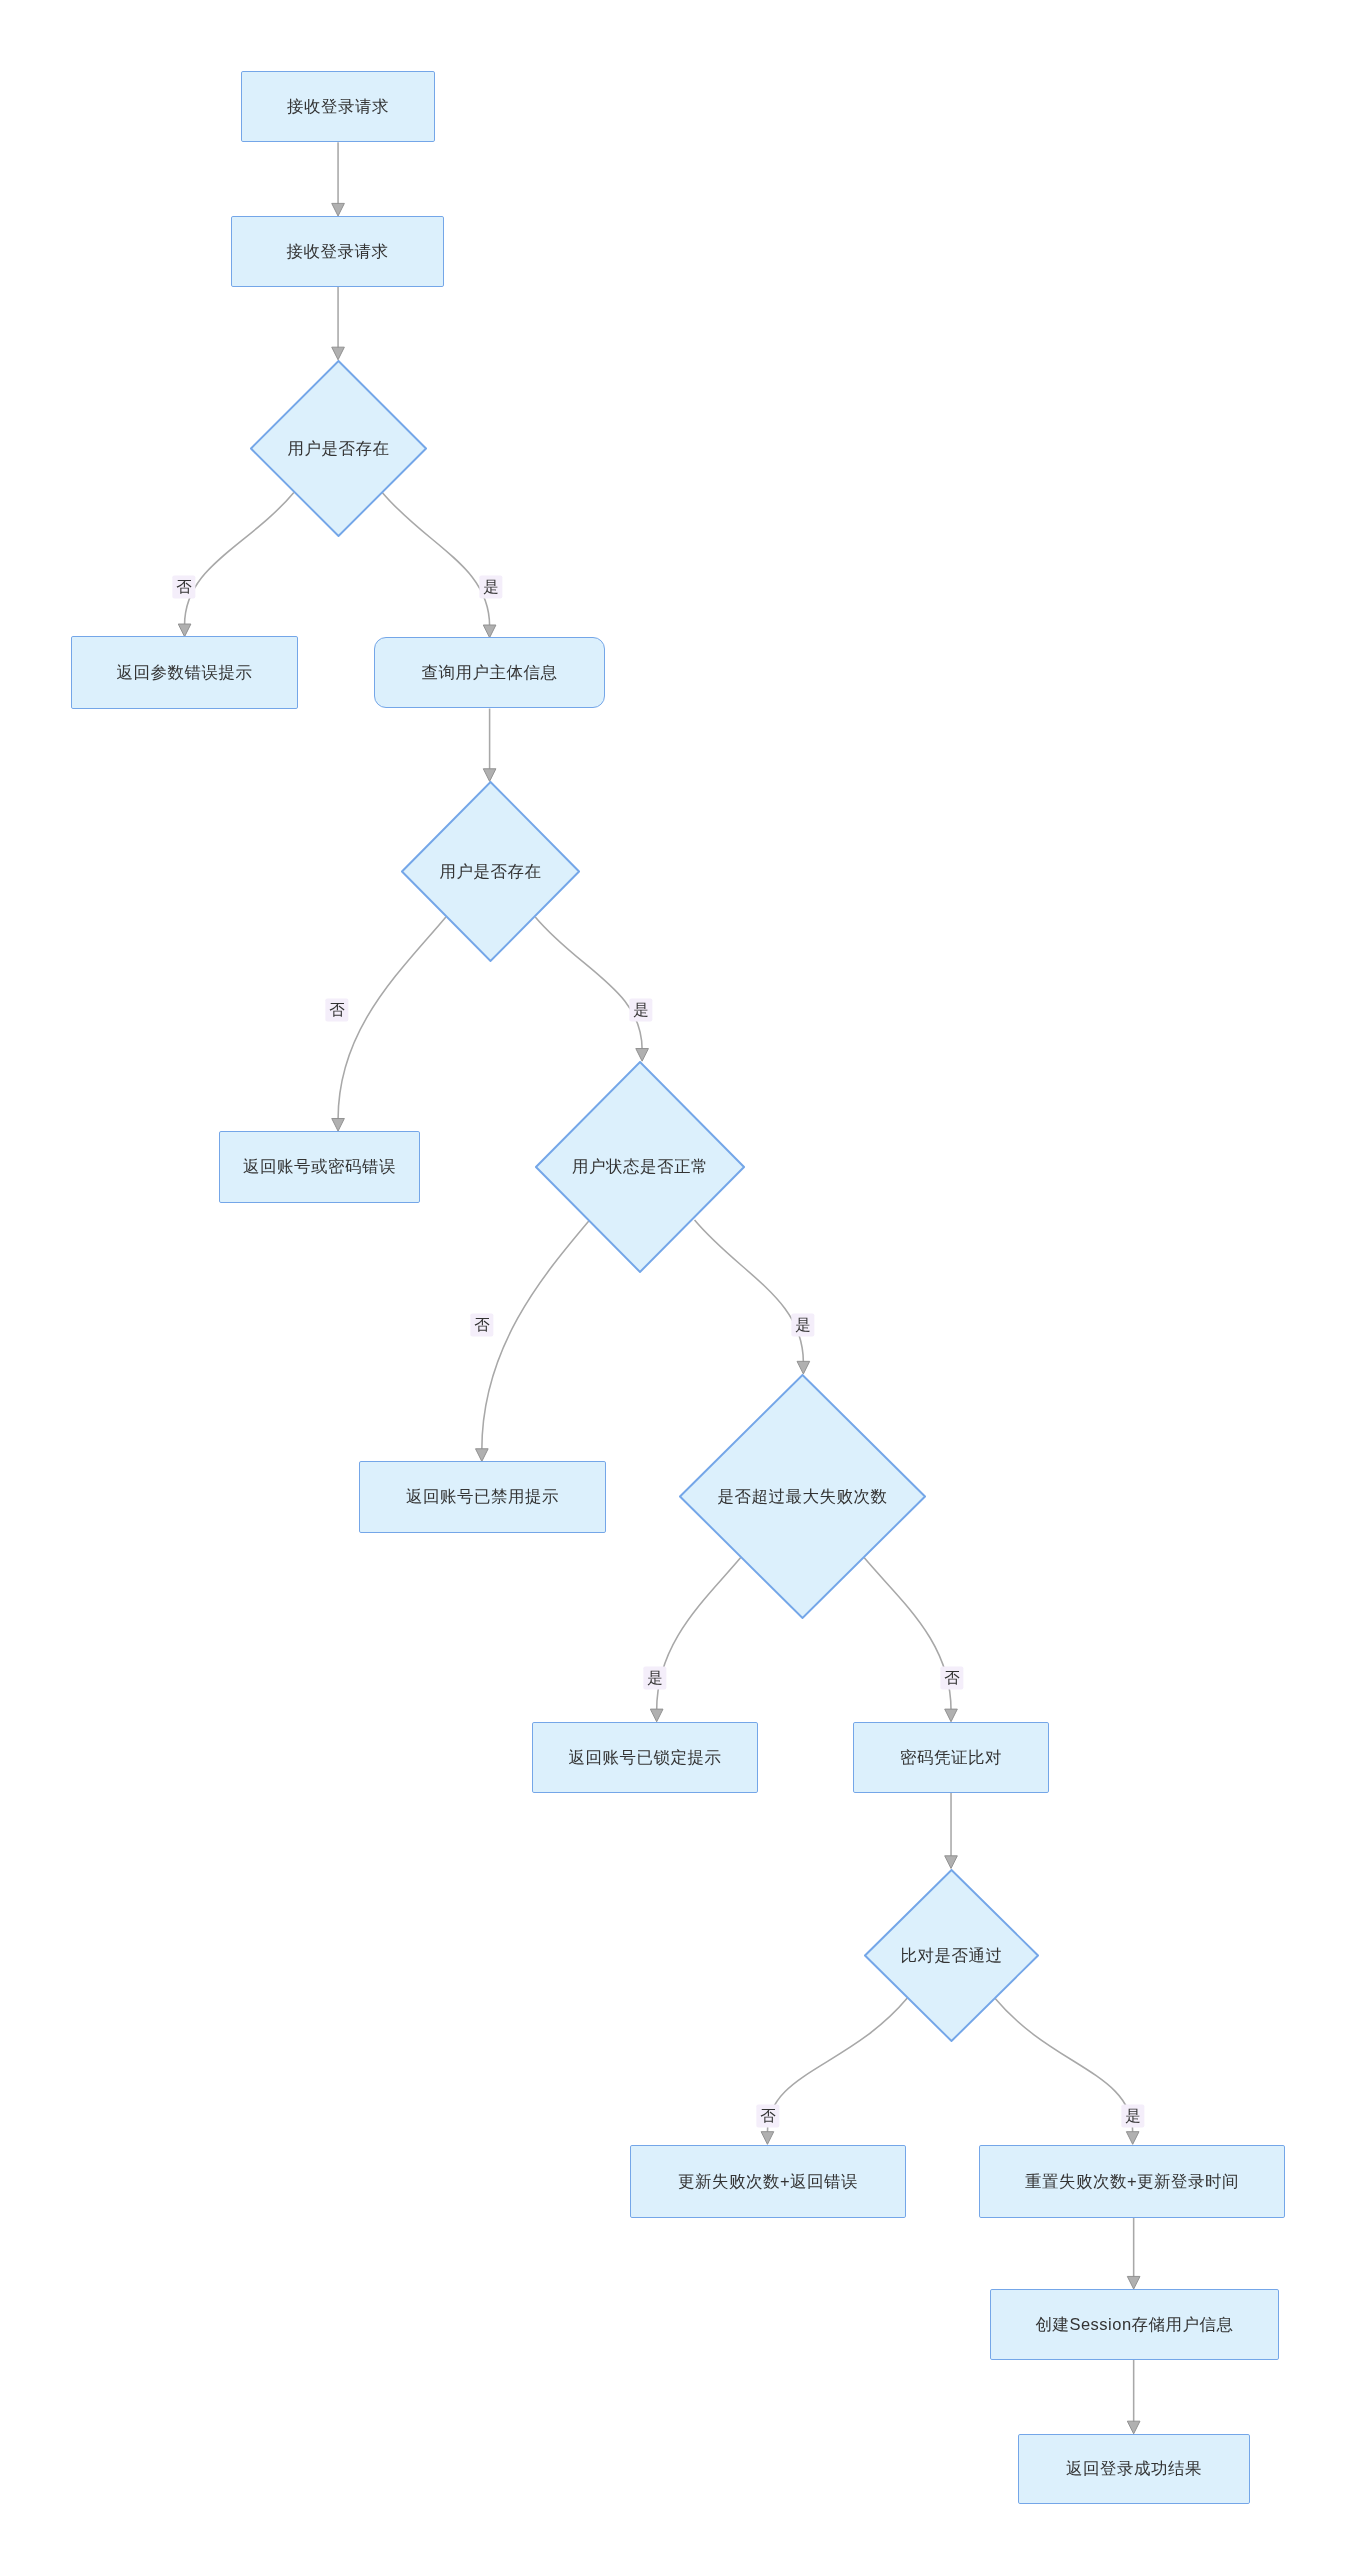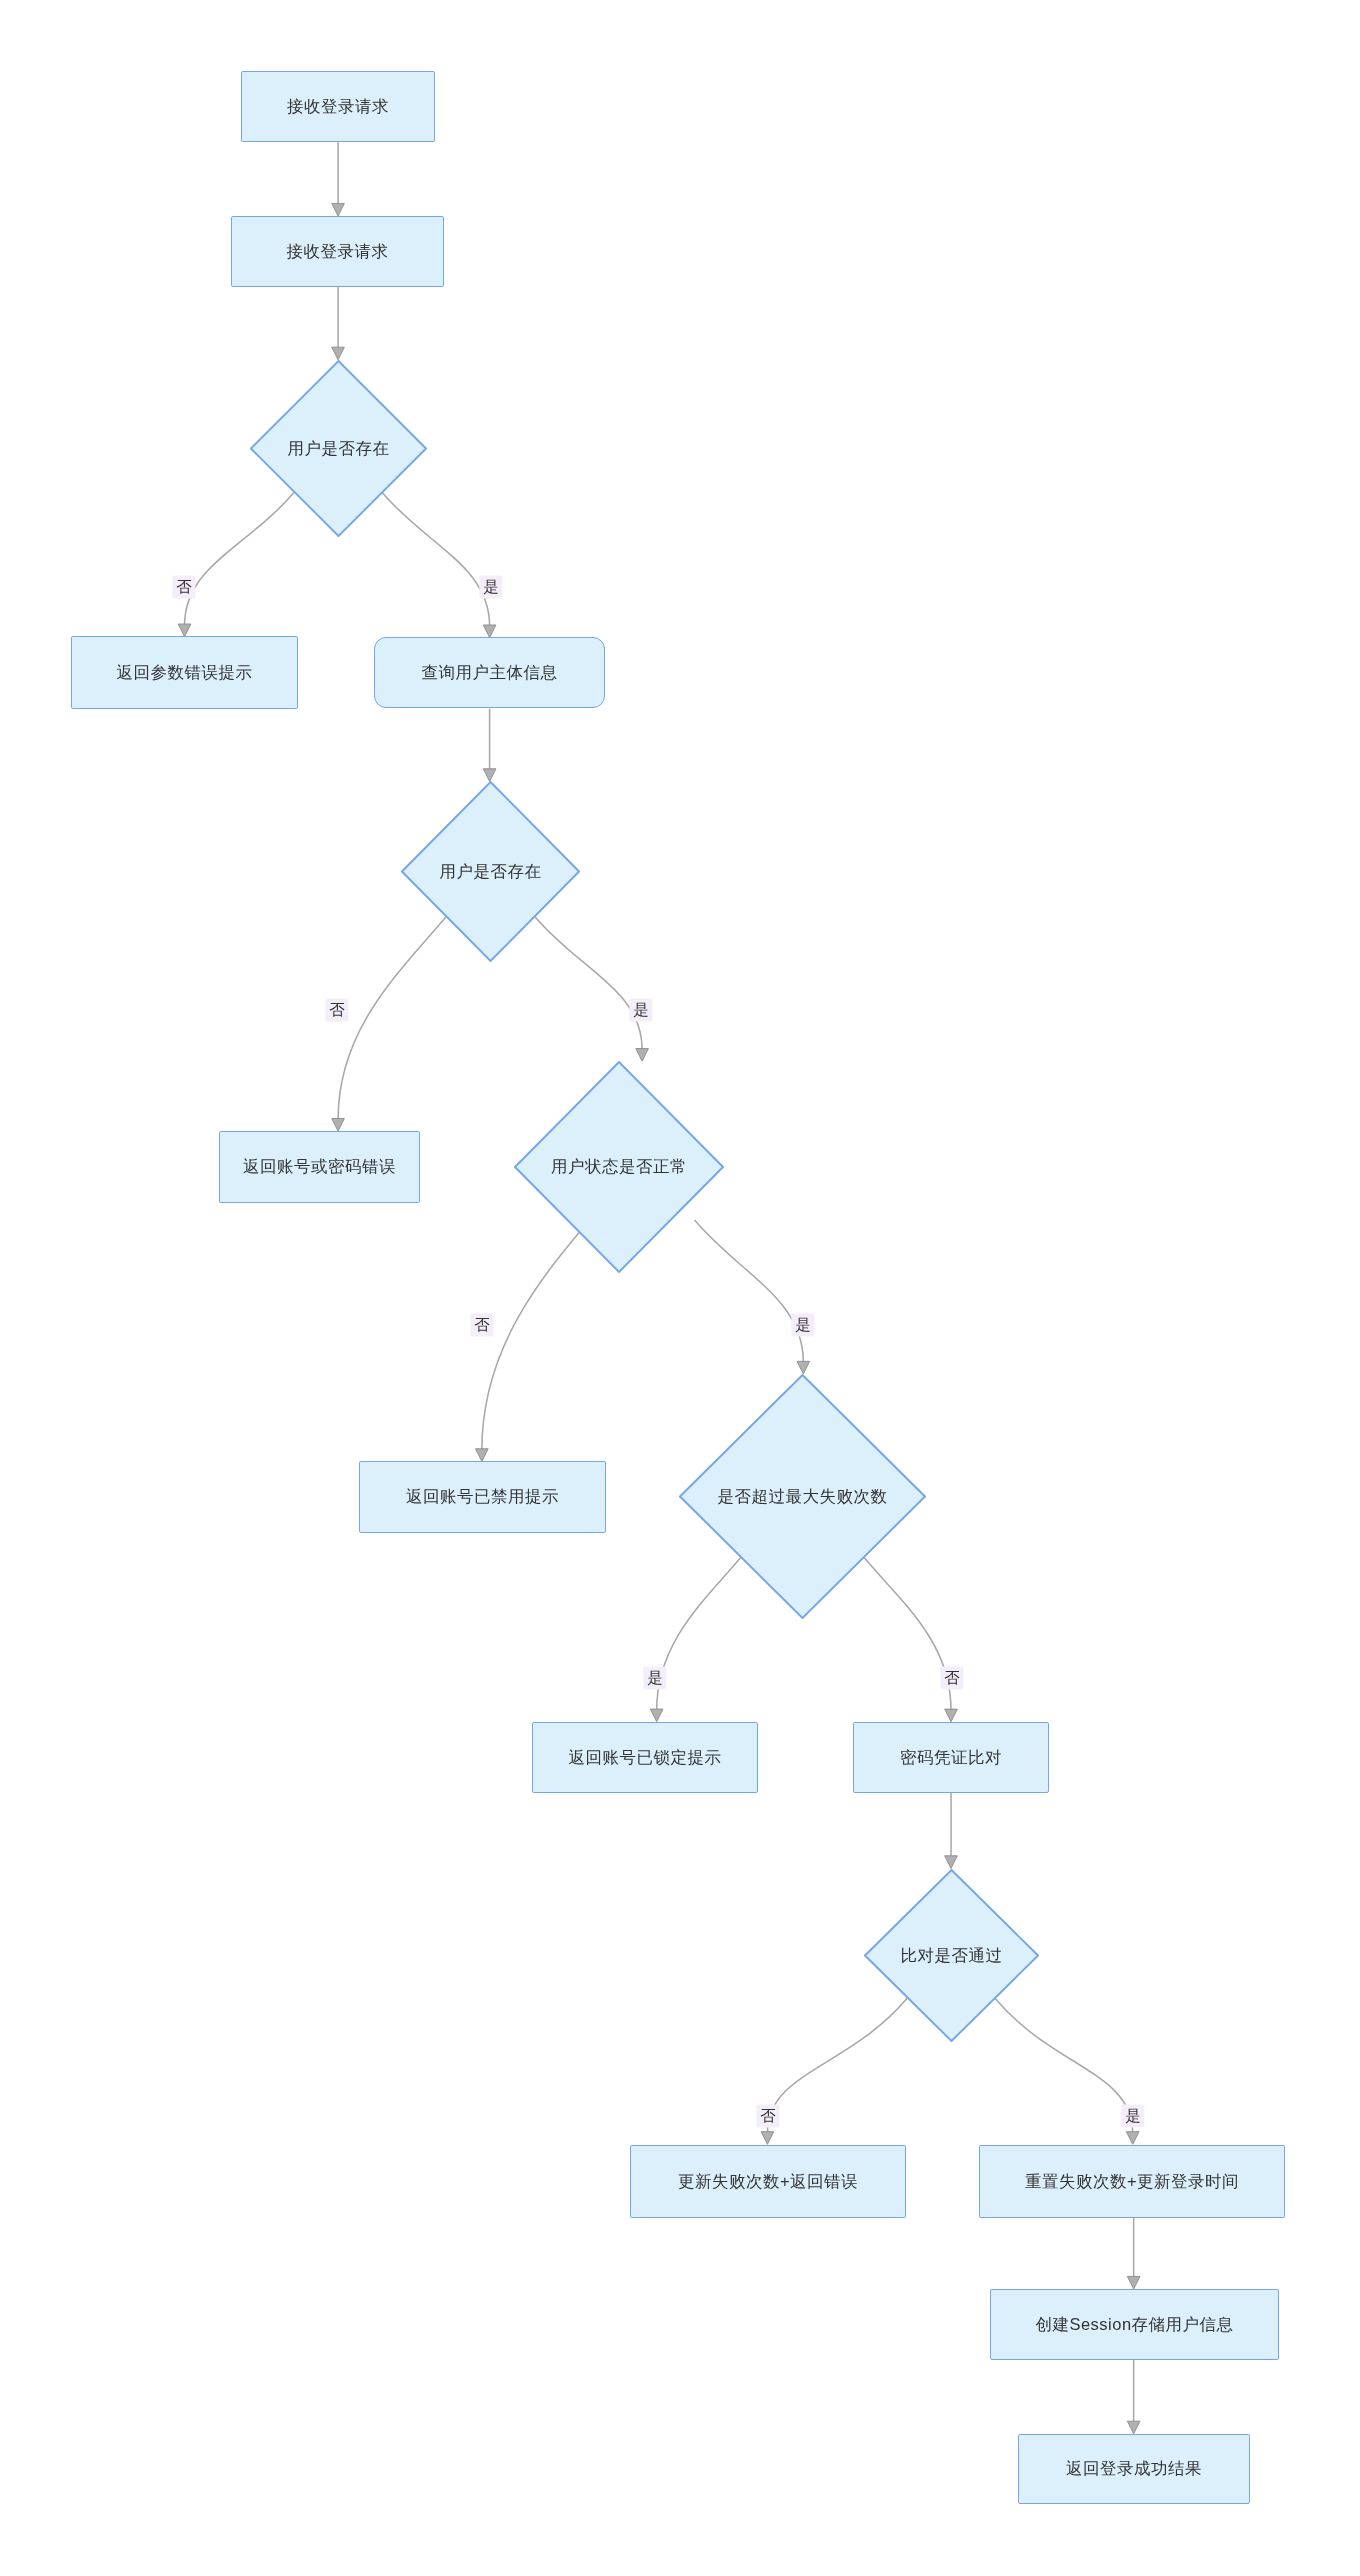--- a/index.html
+++ b/index.html
@@ -127,21 +127,21 @@
       </div>
       <div class="diamond" style="left: 401px; top: 781px; width: 179px; height: 181px;">
         <svg width="179" height="181" viewBox="0 0 184 186">
           <polygon points="92,1 183,93 92,185 1,93" fill="#dcf0fc" stroke="#74a6e8" stroke-width="2"></polygon>
         </svg>
         <span class="dlabel">用户是否存在</span>
       </div>
       <div class="node" style="left: 219px; top: 1131px; width: 201px; height: 72px;">
         <span>返回账号或密码错误</span>
       </div>
-      <div class="diamond" style="left: 514px; top: 1061px; width: 210px; height: 212px; align-items: center;">
+      <div class="diamond" style="left: 535px; top: 1061px; width: 210px; height: 212px; align-items: center;">
         <svg width="210" height="212" viewBox="0 0 216 218">
           <polygon points="108,1 215,109 108,217 1,109" fill="#dcf0fc" stroke="#74a6e8" stroke-width="2"></polygon>
         </svg>
         <span class="dlabel">用户状态是否正常</span>
       </div>
       <div class="node" style="left: 359px; top: 1461px; width: 247px; height: 72px;">
         <span>返回账号已禁用提示</span>
       </div>
       <div class="diamond" style="left: 679px; top: 1374px; width: 247px; height: 245px;">
         <svg width="247" height="245" viewBox="0 0 254 252">

